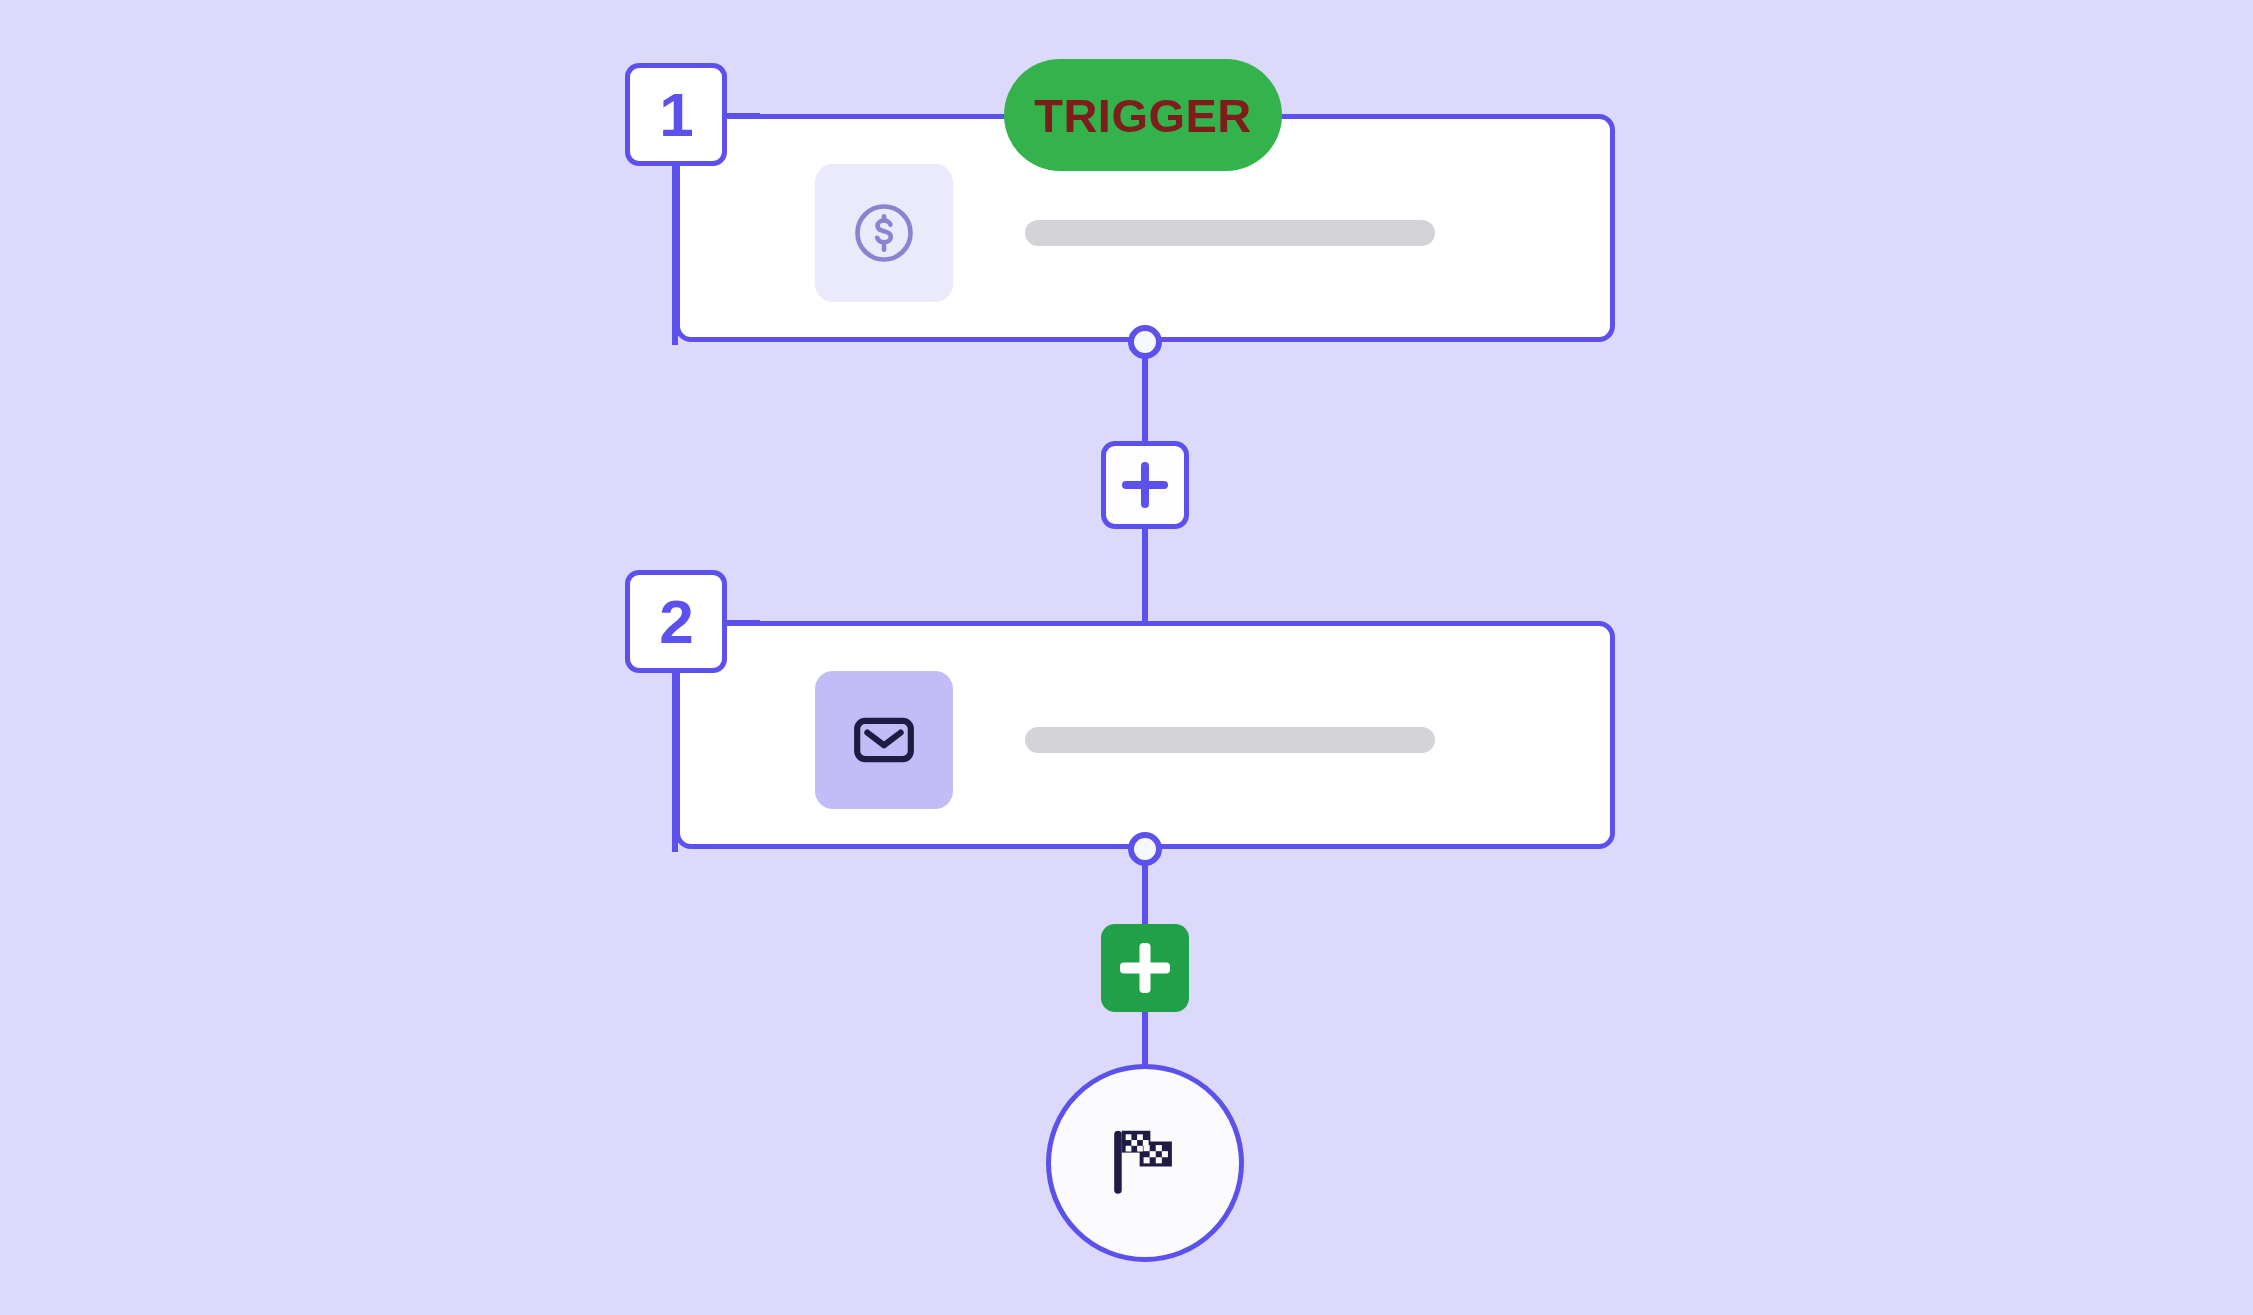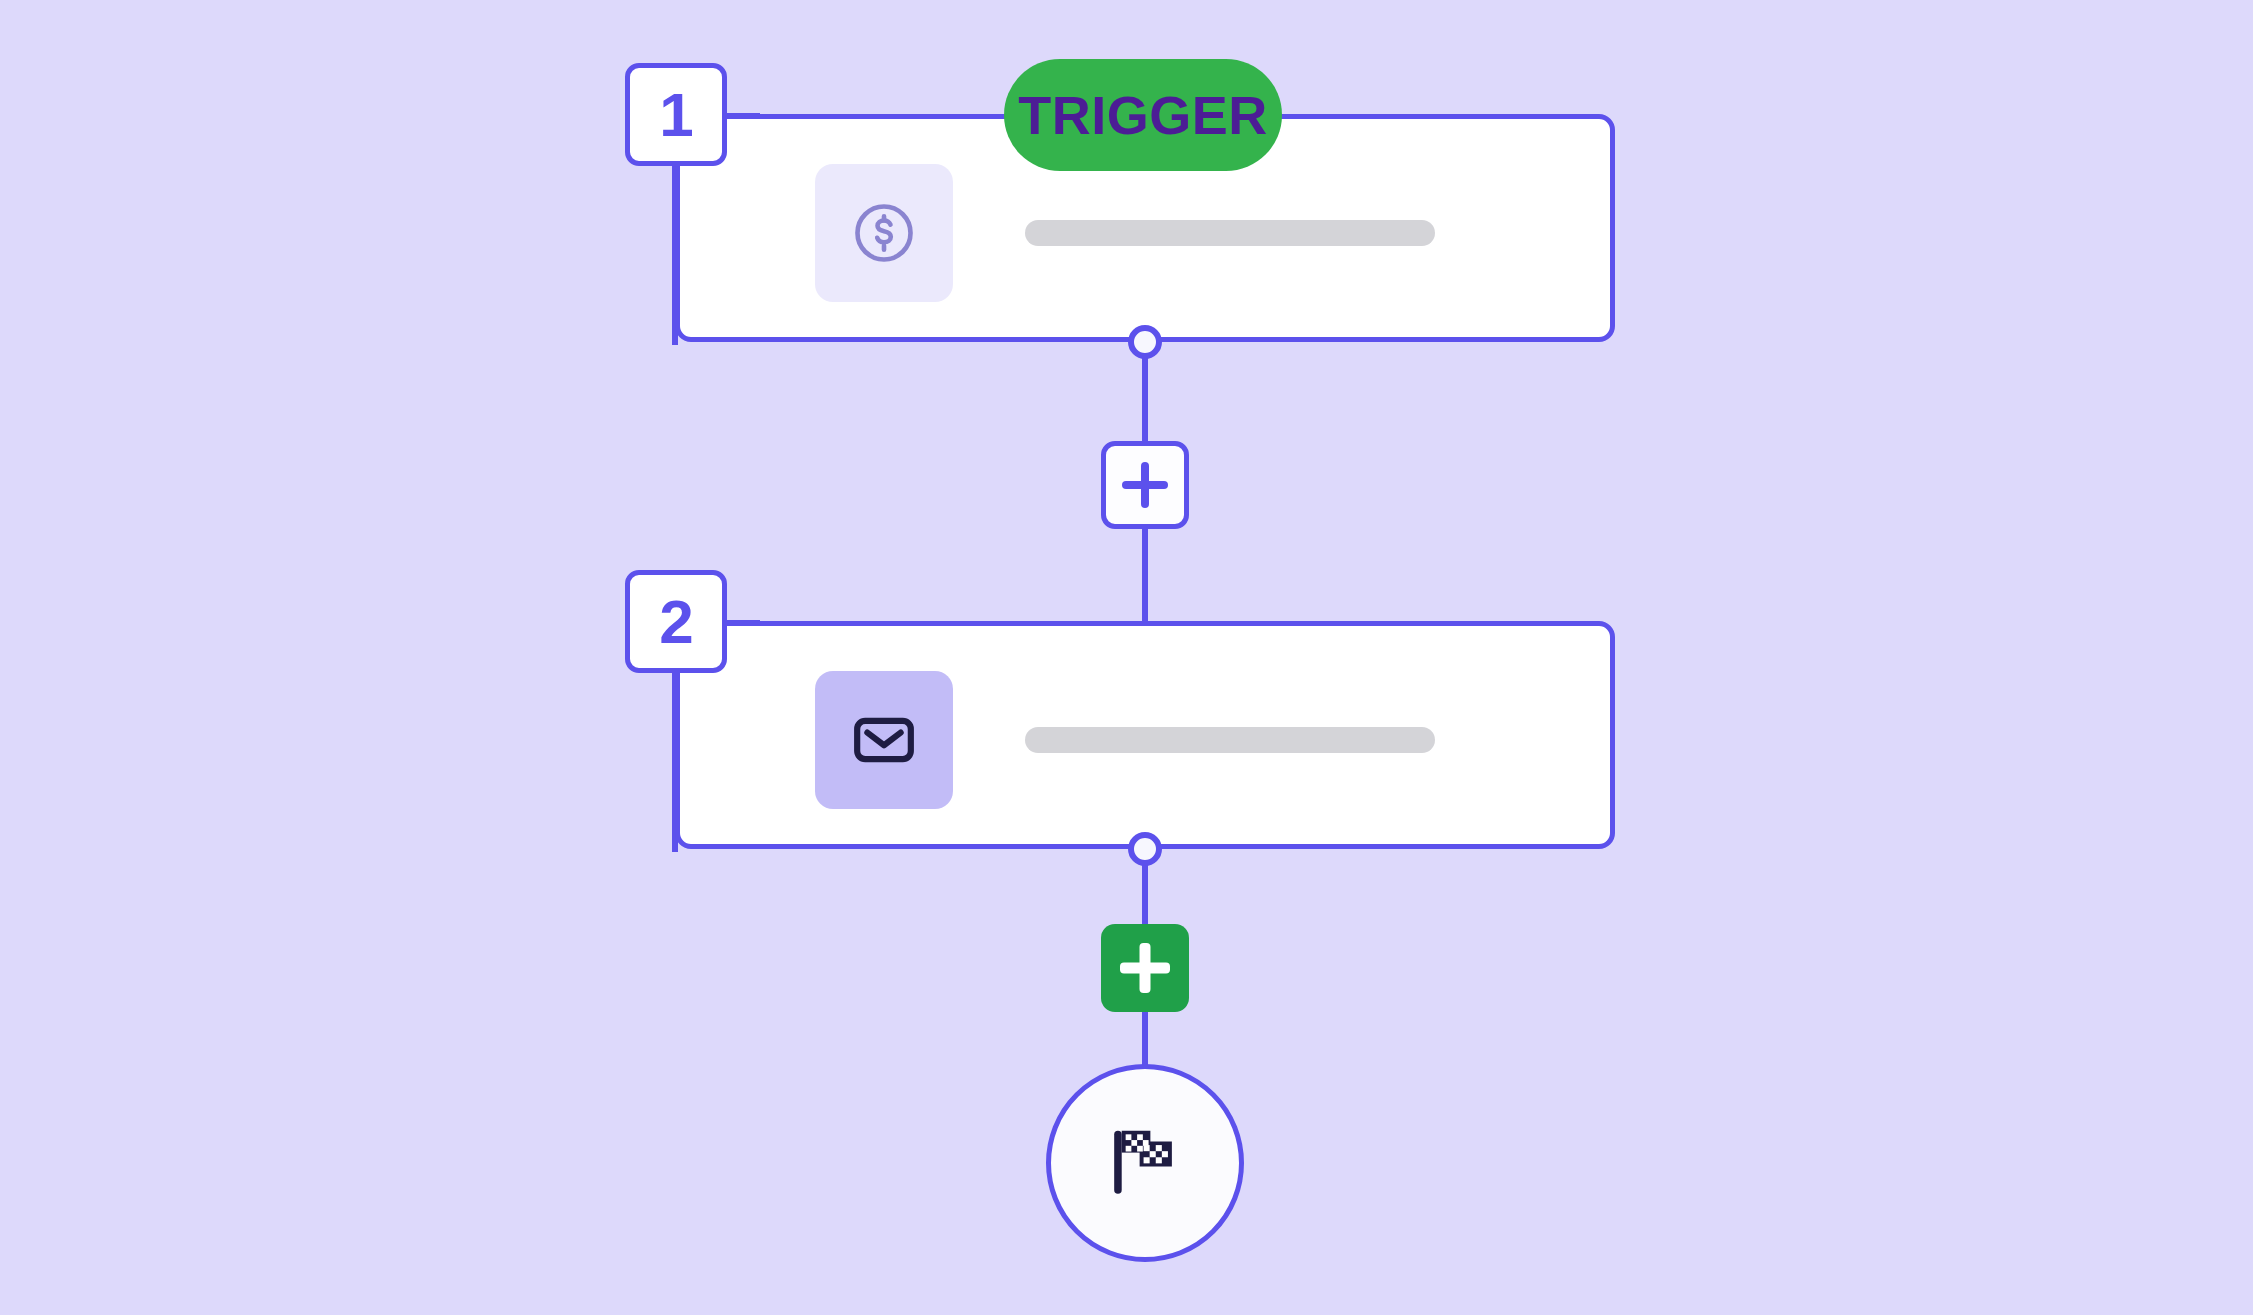--- a/index.html
+++ b/index.html
@@ -80,22 +80,22 @@
   }
 
   
   .trigger-pill {
     position: absolute;
     background: #34b34c;
     border-radius: 60px;
     display: flex;
     align-items: center;
     justify-content: center;
-    color: #4c1d95;
-    font-size: 54px;
+    color: #7f1d1d;
+    font-size: 47px;
     font-weight: 700;
     letter-spacing: 0.5px;
     padding: 0 34px;
     box-sizing: border-box;
   }
 
   
   .edge-dot {
     position: absolute;
     width: 34px;

